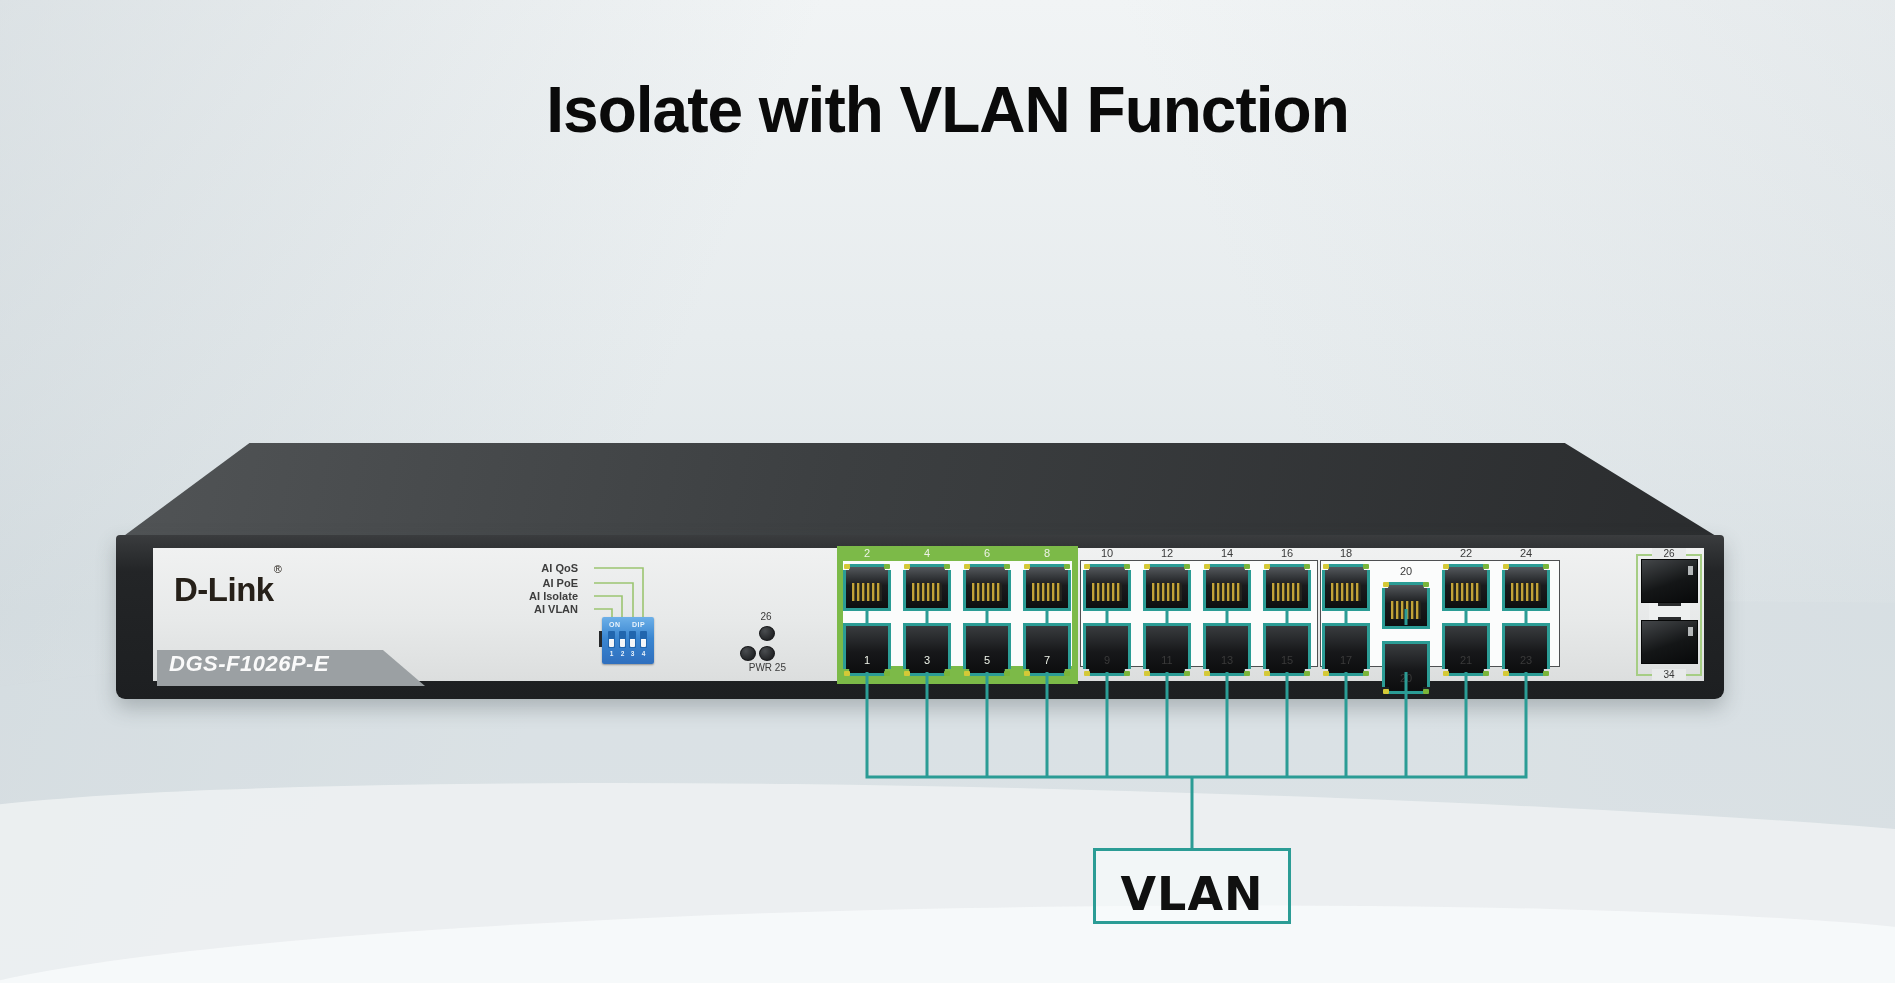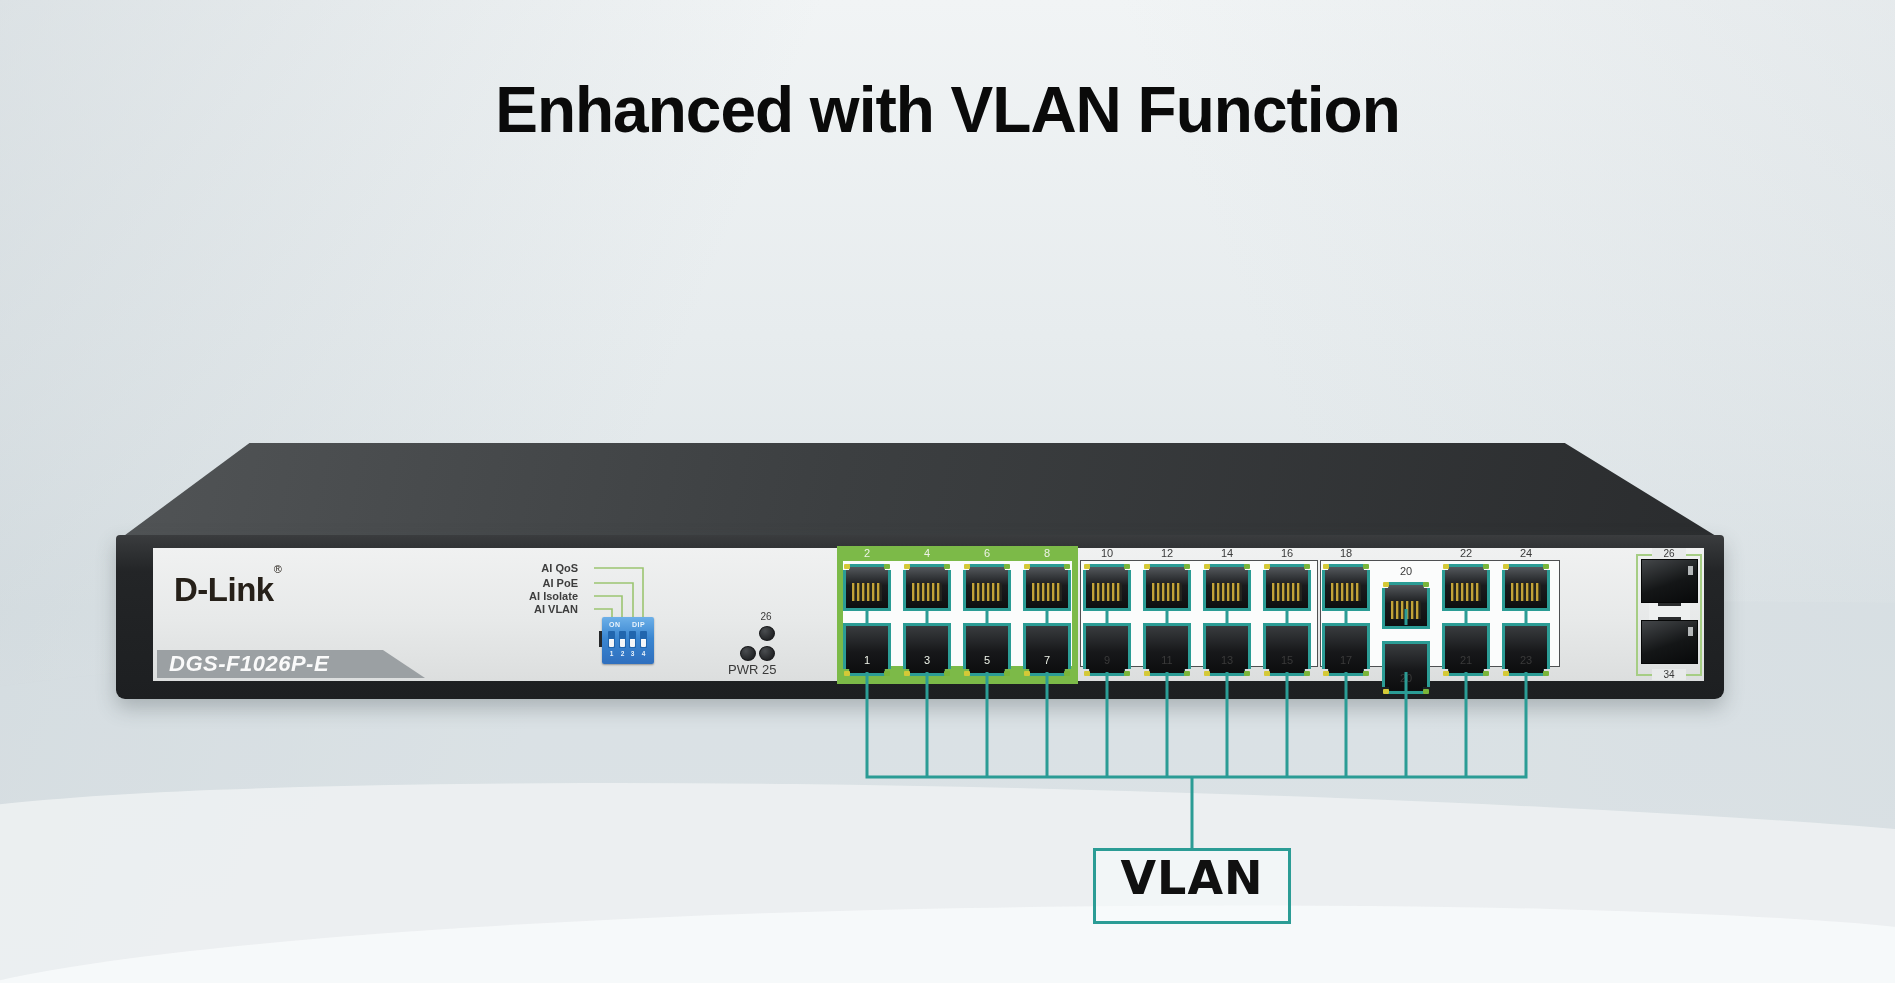--- a/index.html
+++ b/index.html
@@ -26,21 +26,21 @@
     background:linear-gradient(102deg,#515456 0%,#3c3f41 45%,#2a2c2e 100%);
     clip-path:polygon(8.3% 0%,90.1% 0%,99.6% 100%,0.4% 100%);}
   .sw-face{left:116px;top:535px;width:1608px;height:164px;z-index:2;border-radius:4px 4px 9px 9px;
     background:linear-gradient(180deg,#3a3c3e 0%,#232527 22%,#1d1f21 100%);
     box-shadow:0 9px 20px rgba(70,80,85,.32);}
   .sw-panel{left:153px;top:548px;width:1551px;height:133px;z-index:3;
     background:linear-gradient(180deg,#f0f1f1 0%,#e7e9e9 55%,#dcdede 100%);}
   
   .brand{left:174px;top:563px;z-index:4;font-size:33px;font-weight:800;letter-spacing:-.5px;color:#262019;}
   .brand sup{font-size:11px;font-weight:400;vertical-align:28px;}
-  .model-band{left:157px;top:650px;width:268px;height:28px;z-index:4;background:#9ba0a3;
+  .model-band{left:157px;top:650px;width:268px;height:36px;z-index:4;background:#9ba0a3;
     clip-path:polygon(0 0,84.3% 0,100% 100%,0 100%);}
   .model-band span{position:absolute;left:12px;top:1px;font-size:22px;font-style:italic;
     font-weight:800;letter-spacing:.5px;color:#fafafa;}
   
   .dip-lab{left:458px;width:120px;text-align:right;z-index:4;font-size:11px;font-weight:700;color:#3d3d3d;}
   .dl0{top:562px;} .dl1{top:577px;} .dl2{top:590px;} .dl3{top:603px;}
   .dip-svg{left:0;top:0;width:1895px;height:983px;z-index:4;pointer-events:none;}
   .dip-block{left:602px;top:617px;width:52px;height:47px;z-index:4;border-radius:2px;
     background:linear-gradient(180deg,#6db0e8 0%,#3a86d1 45%,#2f6fbe 100%);
     box-shadow:0 1px 2px rgba(0,0,0,.35);}
@@ -50,21 +50,21 @@
   .slot{position:absolute;top:14px;width:7px;height:17px;background:#2166ae;border-radius:1px;}
   .slot b{position:absolute;left:1px;top:8px;width:5px;height:8px;background:#f4f6f8;border-radius:1px;
     box-shadow:inset 0 1px 0 #fff;}
   .s1{left:6px;} .s2{left:17px;} .s3{left:27px;} .s4{left:38px;}
   .dip-n{position:absolute;top:33px;width:7px;text-align:center;font-size:6.5px;font-weight:700;color:#ecf3fa;}
   
   .l26{left:752px;top:611px;width:28px;text-align:center;z-index:4;font-size:10px;color:#3a3a3a;}
   .led{z-index:4;width:14px;height:13px;border-radius:50%;border:1px solid #17181a;
     background:radial-gradient(circle at 35% 30%,#4a4d50,#232527 70%);}
   .ld1{left:759px;top:626px;} .ld2{left:740px;top:646px;} .ld3{left:759px;top:646px;}
-  .lpwr{left:728px;top:662px;width:58px;text-align:left;z-index:4;font-size:13px;color:#3a3a3a;}
+  .lpwr{left:728px;top:662px;width:58px;text-align:right;z-index:4;font-size:10px;color:#3a3a3a;}
   
   .grp-green{left:837px;top:546px;width:241px;height:138px;z-index:3;background:#7cba48;}
   .grp-green-w{left:843px;top:561px;width:229px;height:105px;z-index:3;background:#fbfcfc;}
   .grp-white{top:560px;width:238px;height:107px;z-index:3;background:#fbfcfc;
     border:1px solid #4e5052;box-sizing:border-box;}
   .g2{left:1080px;} .g3{left:1320px;width:240px;}
   
   .pcol{position:absolute;top:546px;width:48px;height:140px;z-index:5;}
   .pnum{position:absolute;left:0;width:48px;text-align:center;font-size:11px;color:#3a3a3a;}
   .pt{top:1px;} .pb{top:108px;}
@@ -91,35 +91,35 @@
     background:linear-gradient(160deg,#44474a 0%,#141617 55%,#08090a 100%);}
   .cage i{position:absolute;right:4px;top:6px;width:5px;height:9px;background:#cfd2d3;opacity:.85;}
   .c1{top:559px;} .c2{top:620px;}
   .sfp-mid{left:1649px;top:603px;width:41px;height:17px;z-index:4;background:#eef0f0;}
   .sfp-mid:before,.sfp-mid:after{content:"";position:absolute;left:9px;width:23px;height:3px;background:#2a2c2d;}
   .sfp-mid:before{top:0;} .sfp-mid:after{bottom:0;}
   
   .net-svg{left:0;top:0;width:1895px;height:983px;z-index:6;pointer-events:none;}
   .vlan-box{left:1093px;top:848px;width:198px;height:76px;z-index:6;box-sizing:border-box;
     border:3px solid #2b9c95;background:rgba(248,251,251,.55);
-    display:flex;align-items:flex-start;justify-content:center;}
+    display:flex;align-items:flex-end;justify-content:center;}
   .vlan-box span{font-family:"DejaVu Sans","Liberation Sans",sans-serif;font-size:46px;
     font-weight:800;letter-spacing:1px;color:#101010;}
 </style>
 </head>
 <body>
 
 <div class="scene">
 
   <div class="abs sheen"></div>
   <div class="abs wave-a"></div>
   <div class="abs wave-b"></div>
   <div class="abs wave-c"></div>
 
-  <h1 class="abs title" style="margin:0;">Enhanced with VLAN Function</h1>
+  <h1 class="abs title" style="margin:0;">Isolate with VLAN Function</h1>
 
   <div class="abs sw-top"></div>
   <div class="abs sw-face"></div>
   <div class="abs sw-panel"></div>
 
   <div class="abs brand"><span>D-Link</span><sup>®</sup></div>
   <div class="abs model-band">
       <span>DGS-F1026P-E</span>
     </div>
 

